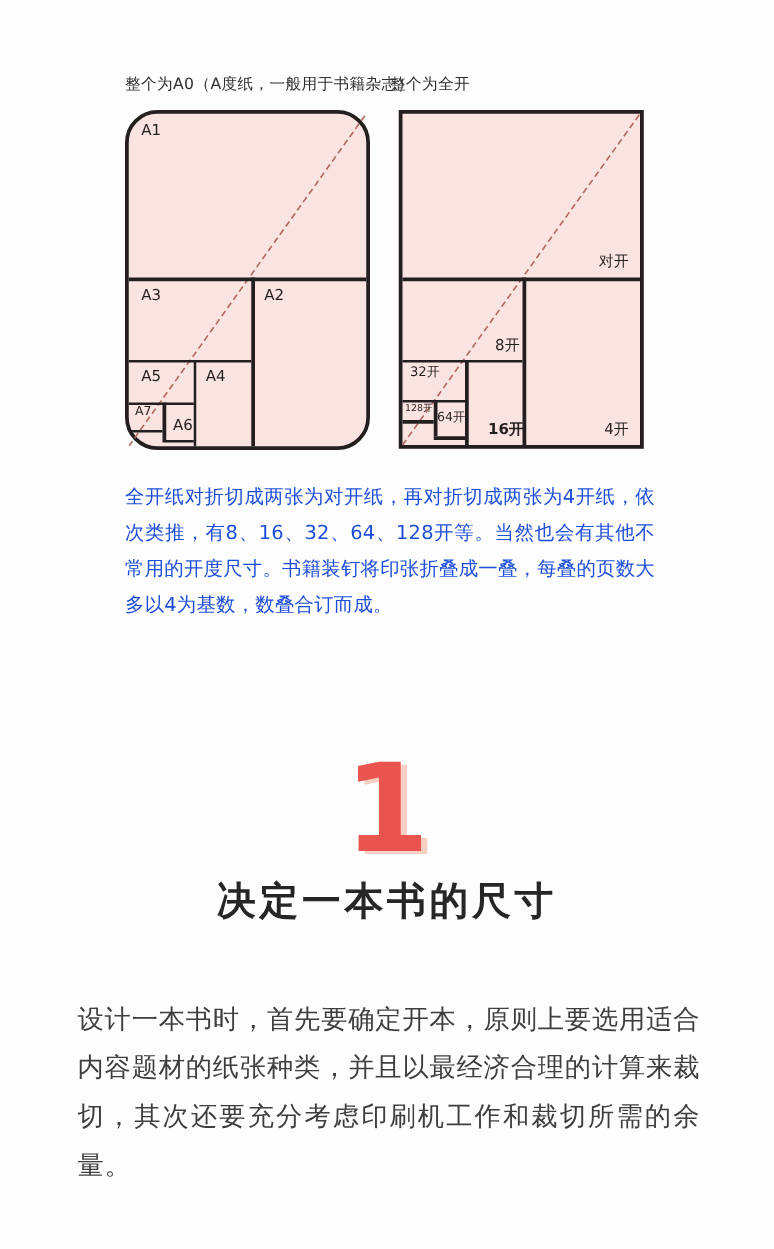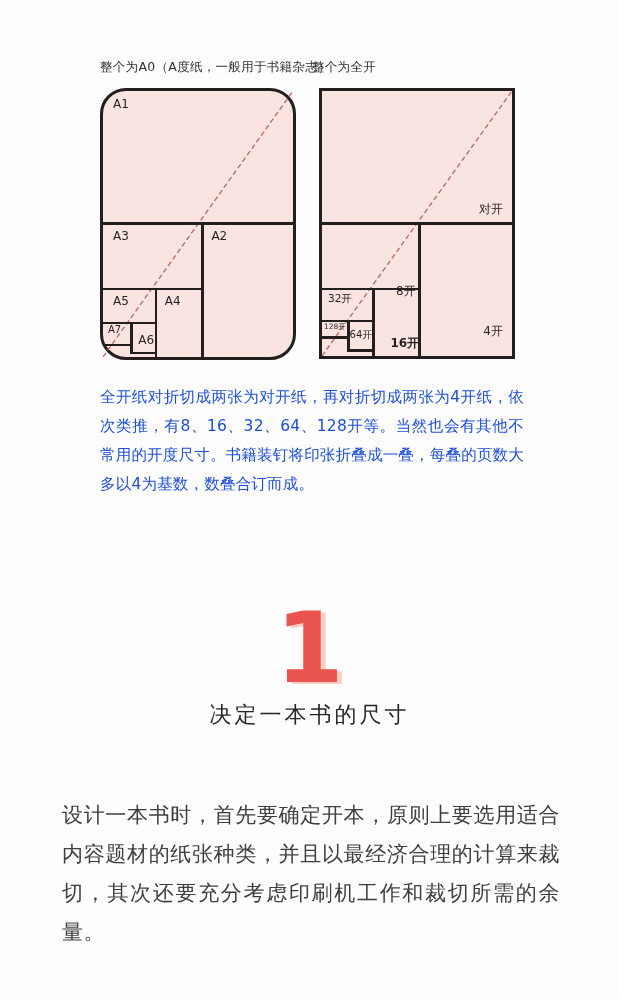--- a/index.html
+++ b/index.html
@@ -64,22 +64,22 @@
   .r-v1{left:50.5%;top:49.4%;height:50.6%;}
   .r-h2{top:74.2%;left:0;width:50.5%;}
   .r-v2{left:26.3%;top:74.2%;height:25.8%;}
   .r-h3{top:86.3%;left:0;width:26.3%;}
   .r-v3{left:13.4%;top:86.3%;height:11.2%;}
   .r-h4{top:92.6%;left:0;width:13.4%;}
   .r-h5{top:97.4%;left:13.4%;width:12.9%;}
 
   
   .dr-duikai{top:calc(49.4% - 19px);right:9px;}
-  .dr-4kai{bottom:19px;right:9px;text-align:center;}
-  .dr-8kai{top:calc(74.2% - 18px);left:39%;margin-top:15px;}
+  .dr-4kai{bottom:7px;right:9px;text-align:center;}
+  .dr-8kai{top:calc(74.2% - 18px);left:39%;}
   .dr-16kai{bottom:7px;left:36%;font-weight:bold;}
   .dr-32kai{top:calc(74.2% + 5px);left:6px;font-size:10.5px;}
   .dr-64kai{top:calc(86.3% + 10px);left:14.5%;font-size:10px;}
   .dr-128kai{top:calc(86.3% + 3px);left:2px;font-size:7.5px;}
 
   
   .explain-para{
     position:absolute;left:100px;top:383px;width:424px;
     font-size:15.5px;line-height:29px;color:#1d4ed8;
     text-align:justify;letter-spacing:.2px;
@@ -89,21 +89,21 @@
   .section-number{
     position:absolute;left:0;top:597px;width:100%;
     text-align:center;
     font-size:98px;line-height:1.05;font-weight:bold;
     color:#ea544e;
     text-shadow:5px 2px 0 #f8cfc3;
   }
   .section-title{
     position:absolute;left:0;top:700px;width:100%;
     text-align:center;
-    font-size:22px;font-weight:normal;letter-spacing:3px;
+    font-size:31px;font-weight:bold;letter-spacing:3px;
     color:#262626;
   }
   .body-para{
     position:absolute;left:62px;top:763px;width:498px;
     font-size:21px;line-height:39px;color:#3e3e3e;
     text-align:justify;letter-spacing:.5px;margin-top:33px;
   }
 </style>
 </head>
 <body>

